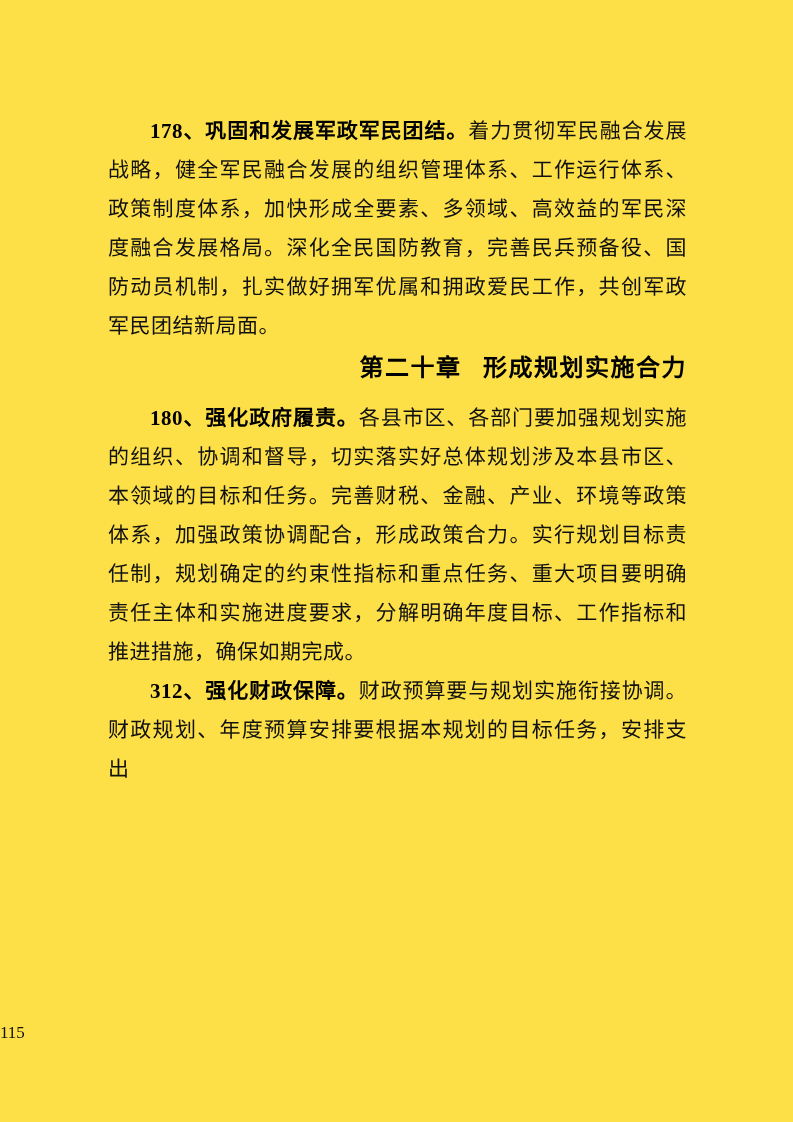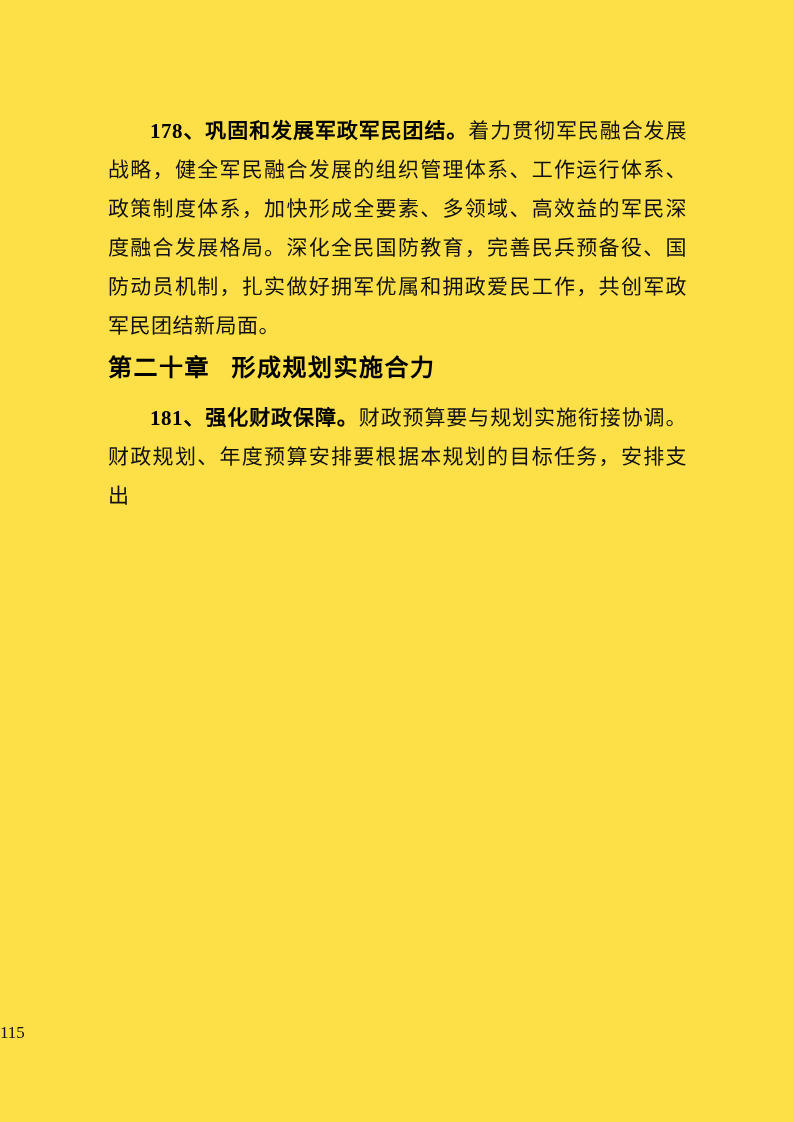--- a/index.html
+++ b/index.html
@@ -36,21 +36,21 @@
   .para .lead {
     font-weight: bold;
     color: #000000;
   }
   .chapter-heading {
     margin: 2px 0 12px 0;
     font-family: "Liberation Sans", "DejaVu Sans", sans-serif;
     font-size: 24px;
     font-weight: bold;
     line-height: 39px;
-    text-align: left;
+    text-align: right;
     letter-spacing: 1.5px;
     color: #000000;
   }
   .chapter-heading .chapter-gap {
     display: inline-block;
     width: 0.9em;
   }
   .page-number {
     position: absolute;
     top: 1022px;
@@ -67,19 +67,20 @@
 <body>
 
 <div class="page">
   <div class="content">
 
     <p class="para"><span class="lead">178、巩固和发展军政军民团结。</span><span>着力贯彻军民融合发展战略，健全军民融合发展的组织管理体系、工作运行体系、政策制度体系，加快形成全要素、多领域、高效益的军民深度融合发展格局。深化全民国防教育，完善民兵预备役、国防动员机制，扎实做好拥军优属和拥政爱民工作，共创军政军民团结新局面。</span></p>
 
 
     <h2 class="chapter-heading"><span>第二十章</span><span class="chapter-gap"></span><span>形成规划实施合力</span></h2>
 
+    <p class="para"><span class="lead">180、强化政府履责。</span><span>各县市区、各部门要加强规划实施的组织、协调和督导，切实落实好总体规划涉及本县市区、本领域的目标和任务。完善财税、金融、产业、环境等政策体系，加强政策协调配合，形成政策合力。实行规划目标责任制，规划确定的约束性指标和重点任务、重大项目要明确责任主体和实施进度要求，分解明确年度目标、工作指标和推进措施，确保如期完成。</span></p>
 
-    <p class="para"><span class="lead">181、强化财政保障。</span><span>财政预算要与规划实施衔接协调。财政规划、年度预算安排要根据本规划的目标任务，安排支出</span></p>
+    <p class="para"><span class="lead">312、强化财政保障。</span><span>财政预算要与规划实施衔接协调。财政规划、年度预算安排要根据本规划的目标任务，安排支出</span></p>
 
   </div>
 
   <div class="page-number">115</div>
 </div>
 
 </body></html>

